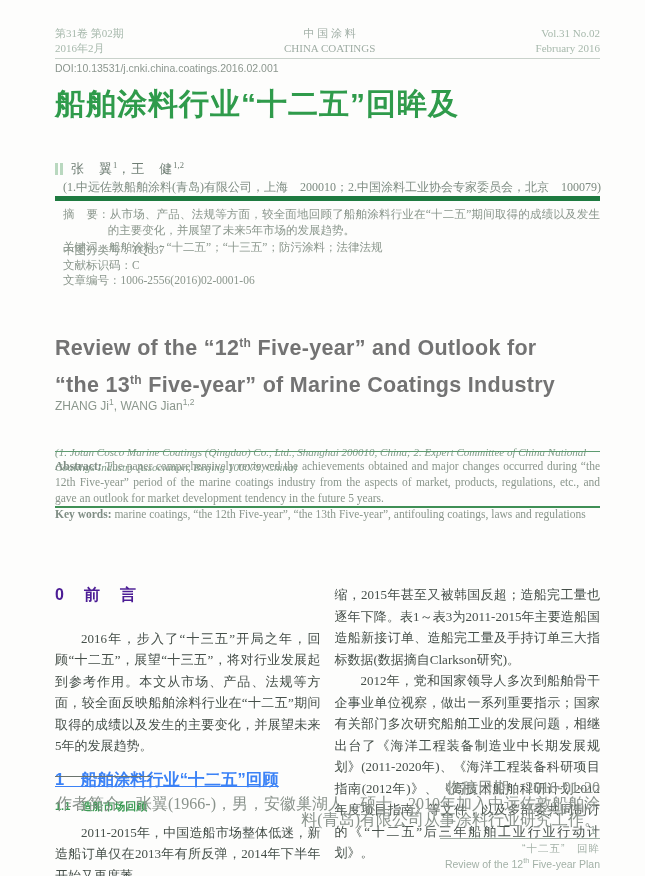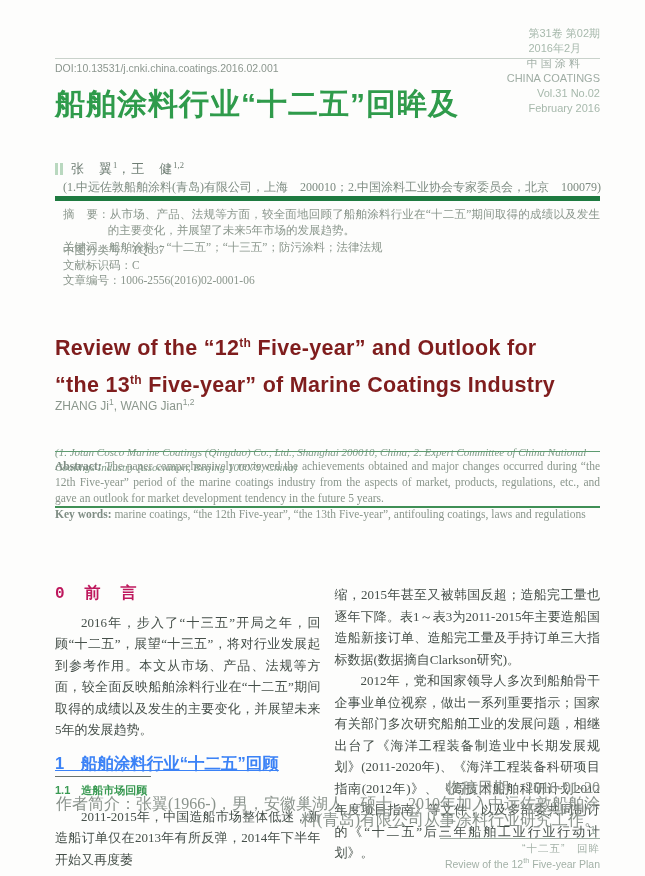--- a/index.html
+++ b/index.html
@@ -6,23 +6,23 @@
   html,body { background:#e9e9e9; }
   .page {
     position:relative; width:645px; height:876px; margin:0 auto;
     background:#fdfdfc; overflow:hidden;
     font-family:"Liberation Serif","DejaVu Serif",serif;
     color:#45504a;
   }
   
   .masthead {
     position:absolute; left:55px; right:45px; top:26px;
-    display:flex; justify-content:space-between; align-items:flex-end;
-    font-family:Liberation Sans, sans-serif;
-    font-size:11px; line-height:15px; color:#a7b9ac;flex-direction:column;
+    display:flex; justify-content:space-between; align-items:center;
+    font-family:Liberation Serif, serif;
+    font-size:11px; line-height:15px; color:#a7b9ac;
   }
   .masthead .center { text-align:center; color:#9fada4; }
   .masthead .right { text-align:right; }
   .mast-rule { position:absolute; left:55px; right:45px; top:58px; border-top:1px solid #c9d2cb; }
   .doi { position:absolute; left:55px; top:62px; font-size:10.5px; color:#8b968e;
          font-family:"Liberation Sans","DejaVu Sans",sans-serif; }
   
   .cn-title {
     position:absolute; left:55px; top:84px;
     font-family:"Liberation Sans","DejaVu Sans",sans-serif;
@@ -41,42 +41,42 @@
             font-size:11.5px; line-height:16px; color:#8a968c; }
   .hang { padding-left:3.9em; text-indent:-3.9em; text-align:justify; }
   .cn-keywords { margin-top:1px; }
   .cn-meta { position:absolute; left:63px; right:45px; top:243px;
              display:flex; justify-content:space-between;
              font-size:11.5px; color:#8a968c;flex-direction:column; }
   
   .en-title {
     position:absolute; left:55px; top:327px;
     font-family:"Liberation Sans","DejaVu Sans",sans-serif;
-    font-weight:bold; font-size:21.5px; line-height:32px; color:#7f1d1d;
+    font-weight:bold; font-size:21.5px; line-height:32px; color:#737373;
     letter-spacing:0.3px;
   }
   .en-title sup { font-size:12px; }
   .en-authors { position:absolute; left:55px; top:397px;
                 font-family:"Liberation Sans","DejaVu Sans",sans-serif;
                 font-size:12px; color:#8a968c; }
   .en-authors sup { font-size:8.5px; }
   .en-affil { position:absolute; left:55px; right:45px; top:417px;
               font-style:italic; font-size:11px; line-height:15px; color:#7d9a86;margin-top:28px; }
   .thin-rule { position:absolute; left:55px; right:45px; top:451px; border-top:1.5px solid #5d9b70; }
   .en-abs { position:absolute; left:55px; right:45px; top:458px;
             font-size:11.5px; line-height:16px; color:#8a968c; text-align:justify; }
   .en-abs b { color:#7f8d84; }
   .thick-rule { position:absolute; left:55px; right:45px; top:506px; border-top:2.5px solid #3f8f55; }
   
   .columns { position:absolute; left:55px; right:45px; top:584px;
              display:flex; gap:14px; }
   .col { width:266px; font-size:13px; line-height:21.5px; text-align:justify; color:#454f49; }
   .col p.indent { text-indent:2em; }
-  .h0 { font-family:Liberation Mono, monospace;
-        font-weight:bold; font-size:16px; color:#be185d; margin-bottom:6px; letter-spacing:2px; }
+  .h0 { font-family:Liberation Sans, sans-serif;
+        font-weight:bold; font-size:16px; color:#4c1d95; margin-bottom:22px; letter-spacing:2px; }
   .h1 { font-family:"Liberation Sans","DejaVu Sans",sans-serif;
         font-weight:bold; font-size:16.5px; color:#3b82f6; margin:12px 0 6px;text-decoration:underline; }
   .h11 { font-family:"Liberation Sans","DejaVu Sans",sans-serif;
          font-weight:bold; font-size:11px; color:#3a9a53; margin:2px 0 4px; }
   
   .footnote { position:absolute; left:55px; right:45px; top:776px;
               font-size:16px; line-height:16px; color:#8a938c;text-align:right; }
   .footnote .rule { width:96px; border-top:1px solid #6a736d; margin-bottom:3px; }
   
   .footer { position:absolute; right:45px; top:824px; width:240px; text-align:right;

